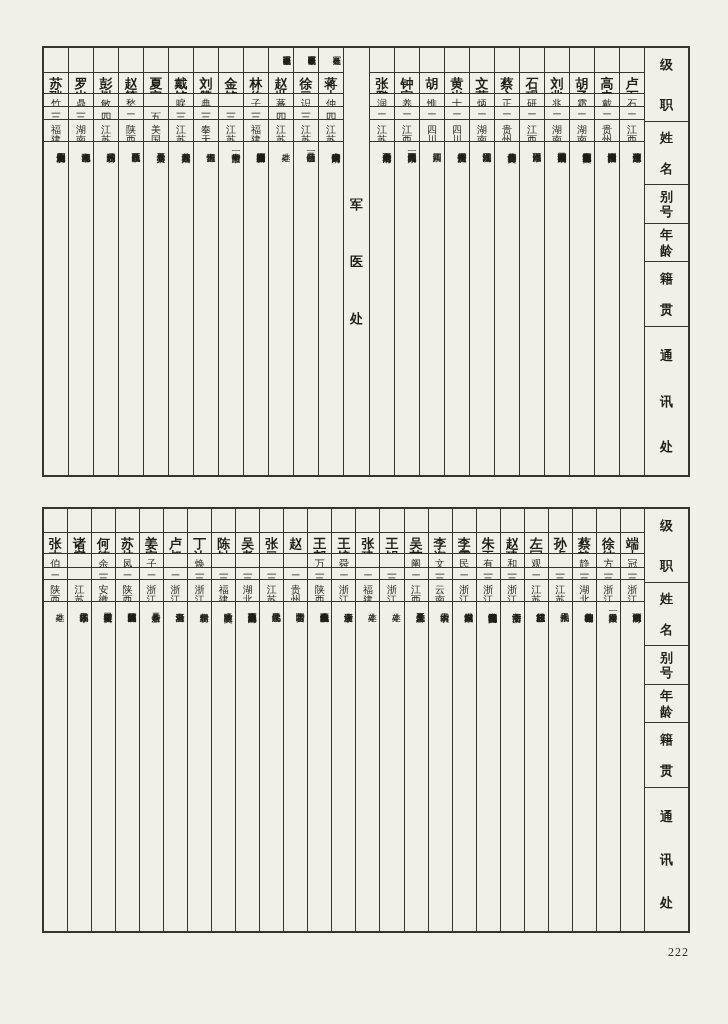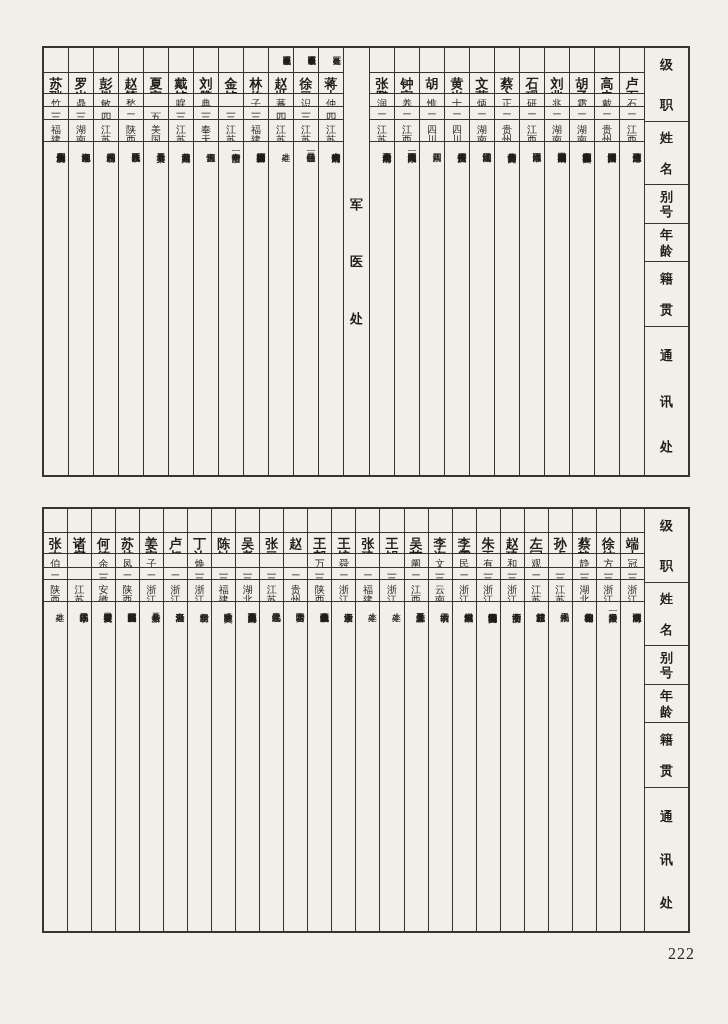--- a/index.html
+++ b/index.html
@@ -75,21 +75,21 @@
   .col.hdr .c-age .vspread{padding:4px 0;}
   .col.hdr .c-native .vspread{padding:10px 0;}
   .col.hdr .c-addr .vspread{padding:22px 0;}
   
   .col.divider .vspread{
     justify-content:center;gap:44px;
     font-size:13px;font-weight:700;padding:0;
   }
   .pagenum{
     position:absolute;left:668px;top:945px;
-    font-size:16px;letter-spacing:1px;color:#2e2a24;
+    font-size:12px;letter-spacing:1px;color:#2e2a24;
   }
 </style>
 </head>
 <body>
 
 <div class="roster" id="table-top">
   <div class="col hdr">
     <div class="cell c-rank">
         <div class="vspread">
           <span>级</span>

